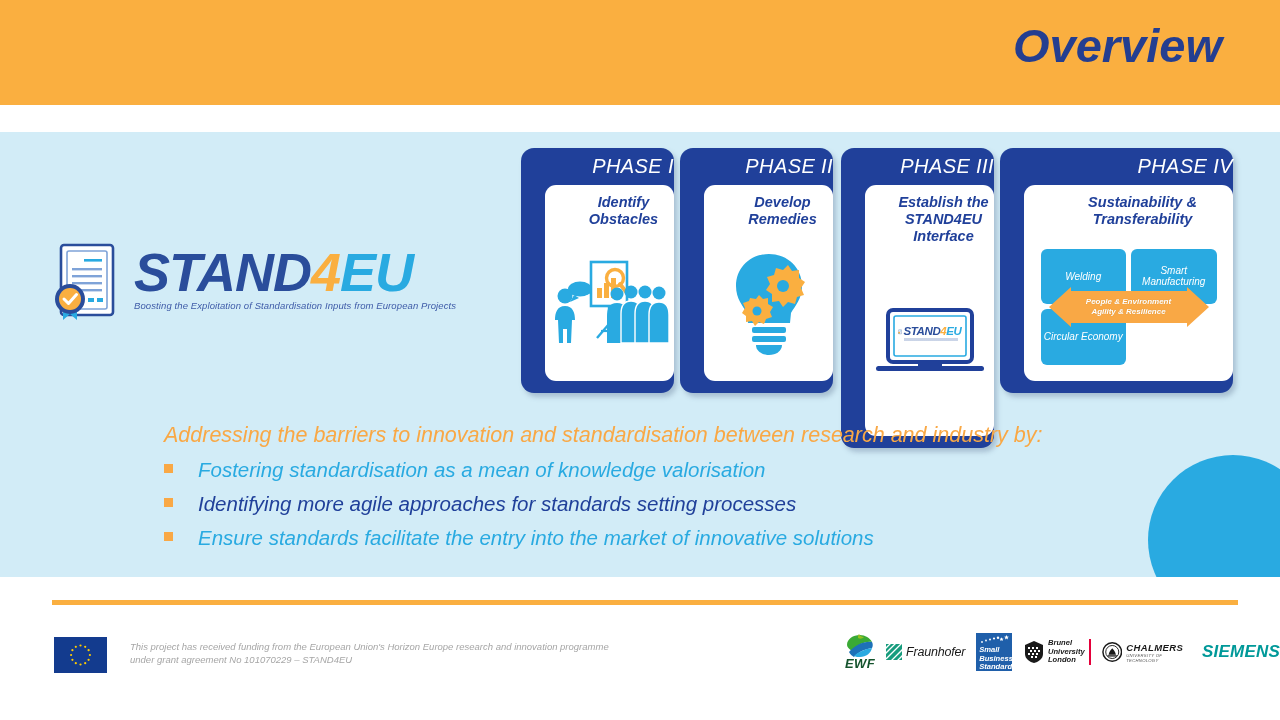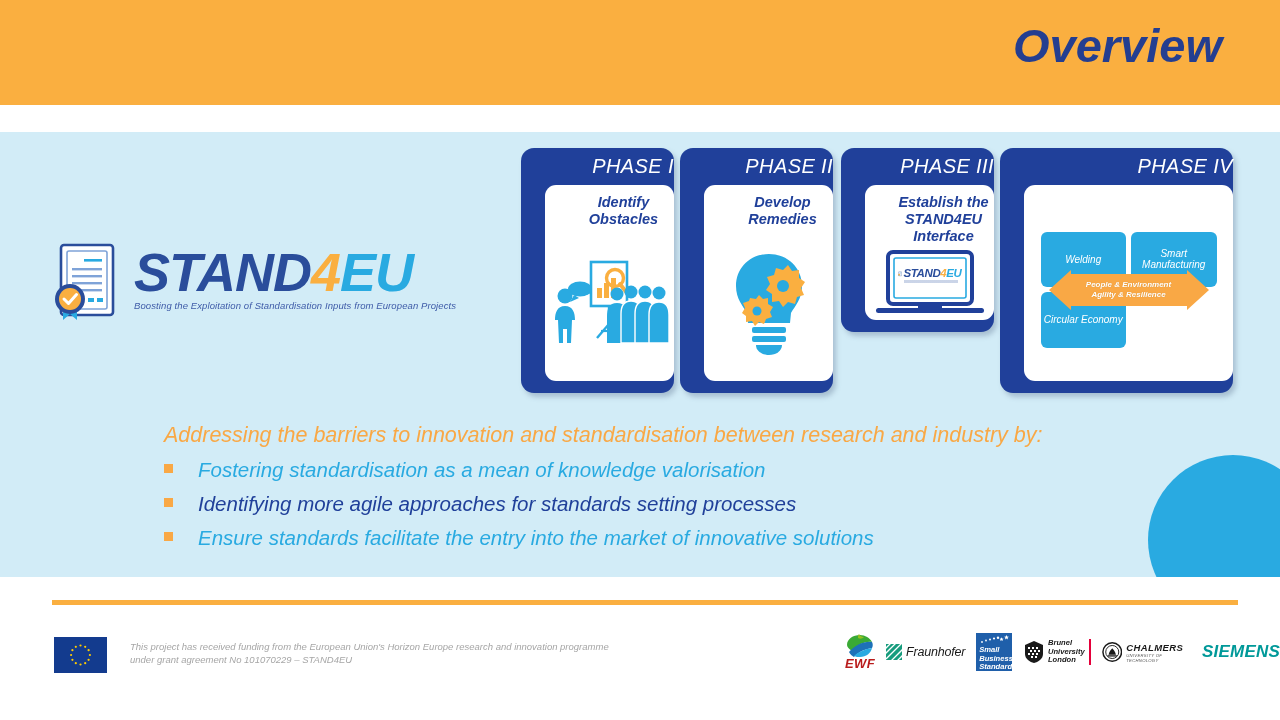--- a/index.html
+++ b/index.html
@@ -123,21 +123,21 @@
   .funding-text {
     position: absolute; left: 130px; top: 641px;
     color: #A6A6A6; font-size: 9.5px; line-height: 12.5px; width: 540px;
   }
   .partners {
     position: absolute; left: 845px; top: 628px; height: 48px;
     display: flex; align-items: center; gap: 11px;
   }
 
   .ewf-logo { display: flex; flex-direction: column; align-items: center; }
-  .ewf-word { font-size: 13px; font-weight: bold; color: #b91c1c; letter-spacing: 0.3px; margin-top: -3px; }
+  .ewf-word { font-size: 13px; font-weight: bold; color: #14532d; letter-spacing: 0.3px; margin-top: -3px; }
   .fraunhofer { display: flex; align-items: center; gap: 4px; }
   .fh-word { font-size: 12.5px; color: #1a1a1a; letter-spacing: -0.2px; }
   .sbs-logo {
     background: #1F5FAA; color: #ffffff; width: 38px; height: 38px;
     font-size: 7.6px; font-weight: bold; line-height: 8.6px; padding: 13px 2px 2px 3px;
     position: relative; overflow: hidden;
   }
   .brunel { display: flex; align-items: center; gap: 3px; }
   .brunel-txt { font-size: 7.6px; font-weight: bold; color: #1a1a1a; line-height: 8.4px; border-right: 2px solid #E4003A; padding-right: 4px; }
   .chalmers { display: flex; align-items: center; gap: 4px; }
@@ -249,21 +249,21 @@
           <g fill="#FAAF40">
             <path d="M29 48 l6 1 l3 -4 l4 4 l5 -1 l0 6 l5 3 l-3 5 l2 5 l-6 2 l-2 5 l-5 -2 l-4 4 l-3 -5 l-6 1 l0 -6 l-4 -3 l3 -5 l-2 -5 l6 -2 z"></path>
           </g>
           <circle cx="36" cy="61" r="4.5" fill="#29AAE1"></circle>
         </svg>
         </span>
       </div>
     </div>
   </div>
 
-  <div class="phase-card" style="left:841px; top:148px; width:153px; height:184px;">
+  <div class="phase-card" style="left:841px; top:148px; width:153px; height:300px;">
     <div class="phase-label">PHASE III</div>
     <div class="phase-inner">
       <div class="phase-heading">
         <span>Establish the</span><br>
         <span>STAND4EU</span><br>
         <span>Interface</span>
       </div>
       <div class="phase-art">
         <div class="laptop">
           <svg width="112" height="66" viewBox="0 0 112 66">
@@ -288,20 +288,24 @@
           </div>
           <div style="position:absolute; left:30px; top:30px; width:54px; height:3px; background:linear-gradient(to right,#b9c6e0,#b9c6e0); opacity:0.75;"></div>
         </div>
       </div>
     </div>
   </div>
 
   <div class="phase-card" style="left:1000px; top:148px; width:233px; height:245px;">
     <div class="phase-label">PHASE IV</div>
     <div class="phase-inner">
+      <div class="phase-heading">
+        <span>Sustainability &amp;</span><br>
+        <span>Transferability</span>
+      </div>
       <div class="phase-art">
         <div class="p4-grid">
           <div class="p4-cell">Welding</div>
           <div class="p4-cell">Smart Manufacturing</div>
           <div class="p4-cell">Circular Economy</div>
           <div class="p4-arrow">
             <svg width="160" height="40" viewBox="0 0 160 40" style="position:absolute;left:0;top:0;">
               <path d="M22 4 L138 4 L138 0 L160 20 L138 40 L138 36 L22 36 L22 40 L0 20 L22 0 Z" fill="#F9A845"></path>
             </svg>
             <div class="p4-arrow-label">

